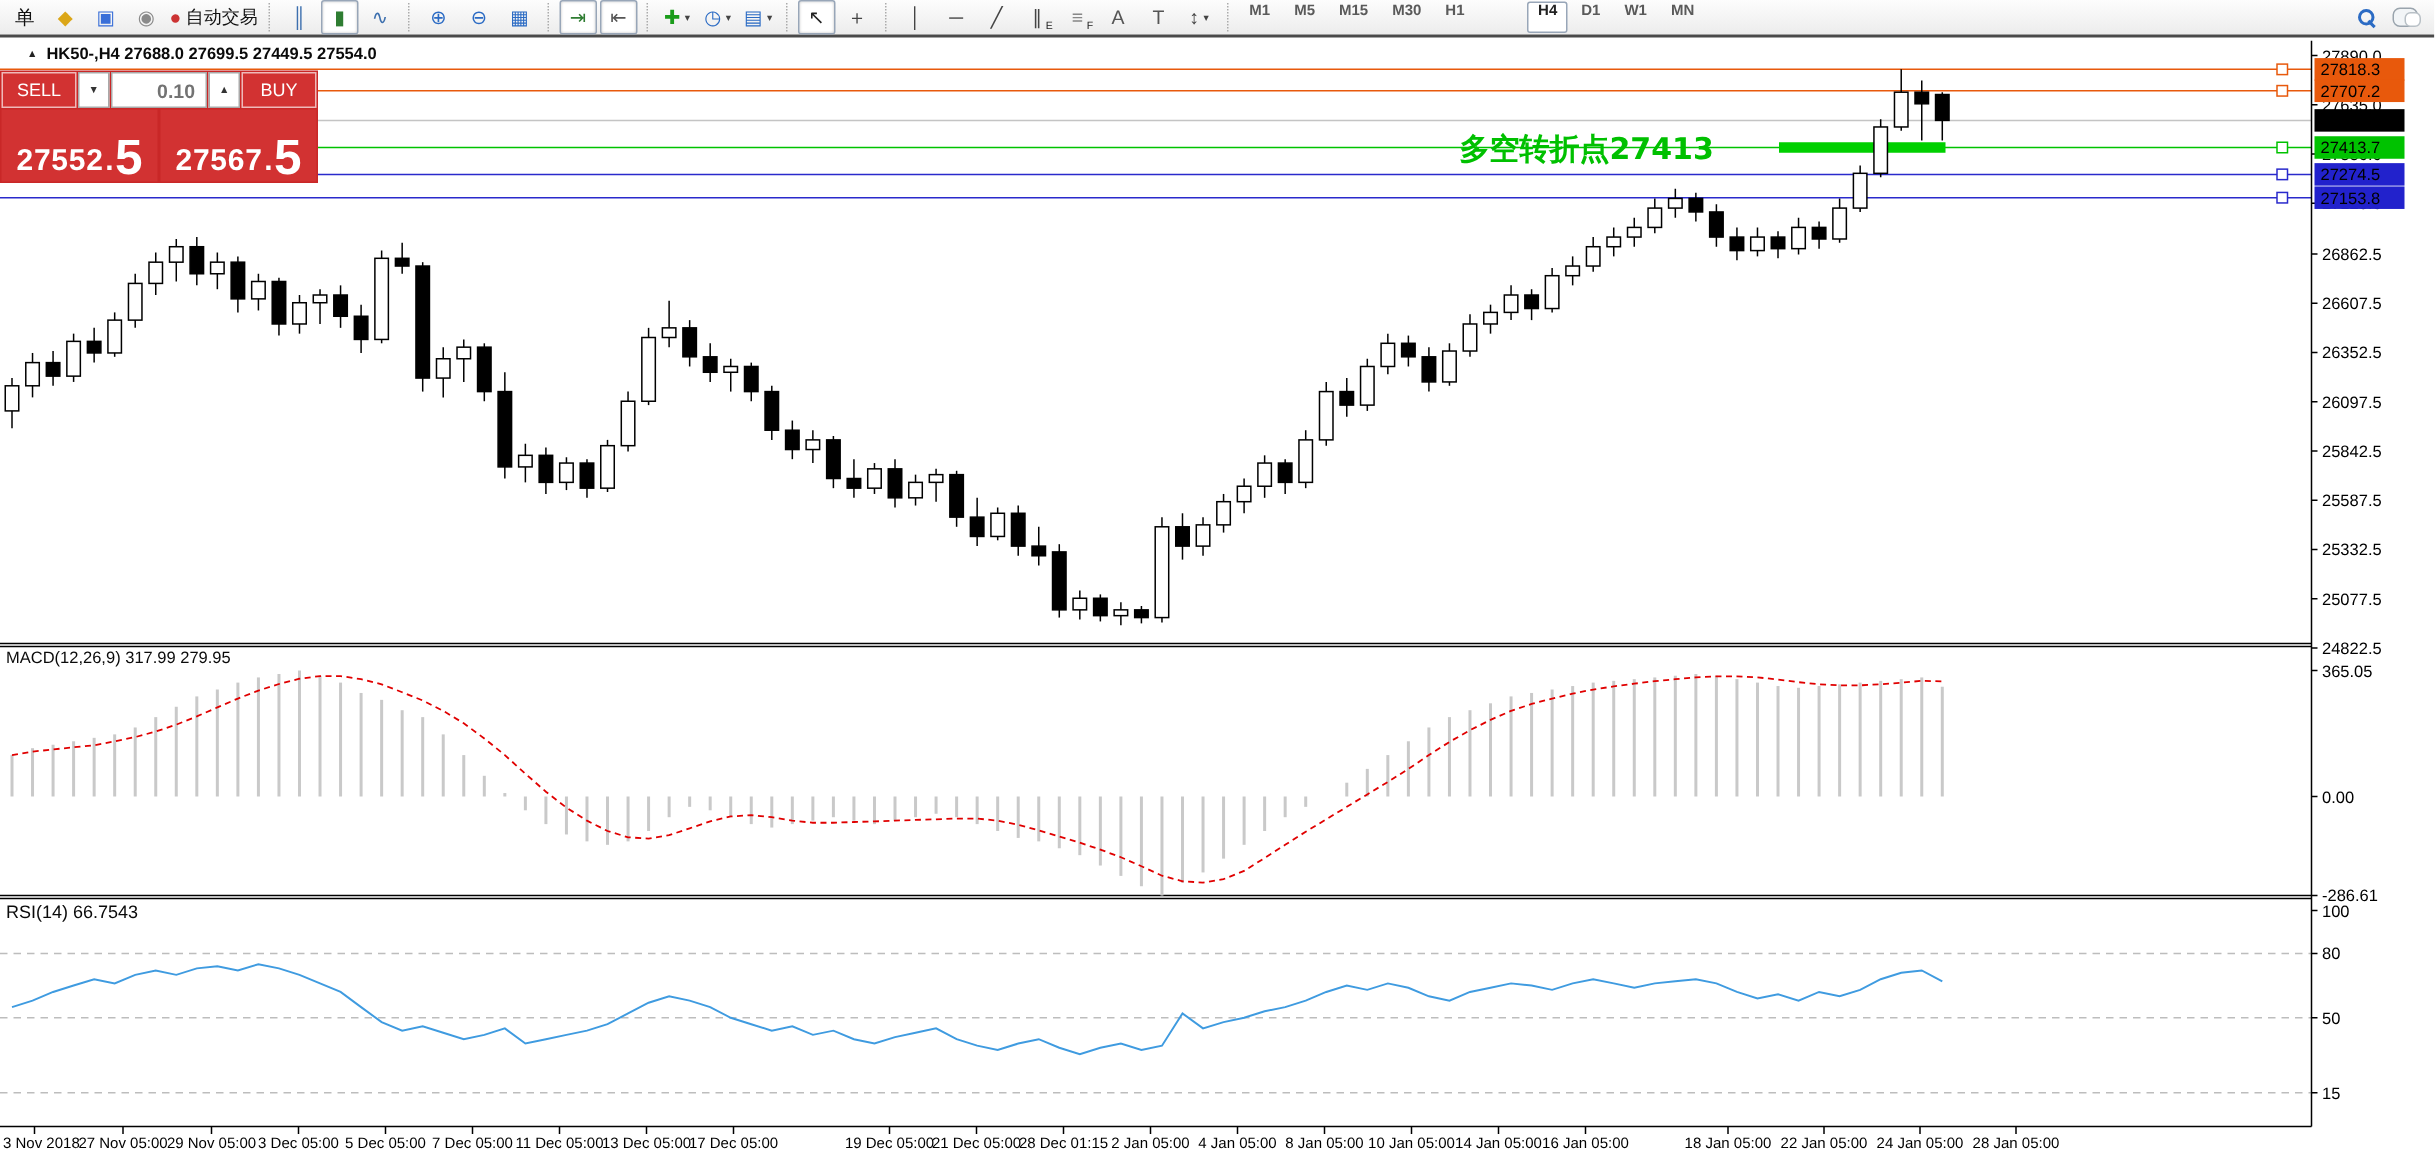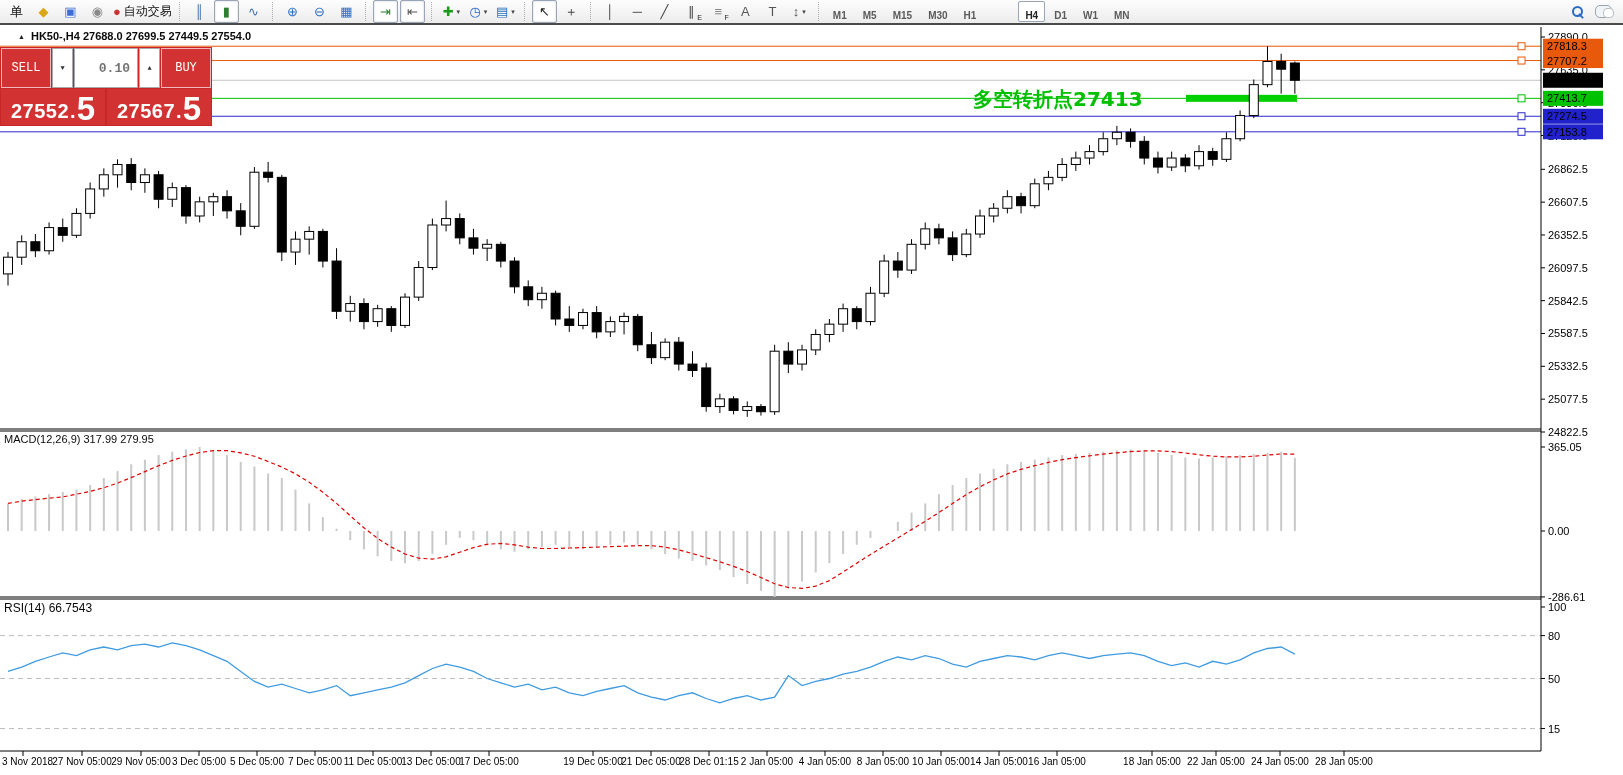--- a/index.html
+++ b/index.html
@@ -11,45 +11,45 @@
            display:flex;align-items:center;padding:0 3px;box-sizing:border-box;}
   .tb-btn{height:21px;min-width:23px;display:inline-flex;align-items:center;justify-content:center;
           font-size:13px;color:#4a4a4a;border:1px solid transparent;border-radius:2px;margin:0 1px;position:relative;}
   .tb-btn.active{background:#fff;border-color:#98a6b8;box-shadow:inset 0 0 2px #c2c2c2;}
   .tb-sep{width:1px;height:19px;border-left:1px dotted #ababab;margin:0 5px;}
   .tb-label{font-size:12px;color:#111;margin-left:3px;white-space:nowrap;}
   .glyph{line-height:1;}
   .caret{font-size:7px;color:#444;margin-left:3px;}
   .sub-letter{position:absolute;bottom:1px;right:1px;font-size:7px;color:#222;line-height:1;}
   .tf-btn{font-size:10px;font-weight:700;color:#5a5a5a;padding:0 6px;height:19px;display:inline-flex;
-          align-items:flex-end;border:1px solid transparent;border-radius:2px;margin:0 1px;}
+          align-items:flex-start;border:1px solid transparent;border-radius:2px;margin:0 1px;}
   .tf-btn.active{background:#fff;border-color:#98a6b8;color:#222;margin-left:34px;}
   .toolbar-right{margin-left:auto;display:flex;align-items:center;gap:10px;padding-right:8px;}
   .search-icon{width:14px;height:14px;position:relative;display:inline-block;}
   .search-icon i{position:absolute;left:1px;top:1px;width:7px;height:7px;border:2px solid #2b6bc4;border-radius:50%;}
   .search-icon b{position:absolute;left:9px;top:8px;width:2px;height:6px;background:#2b6bc4;transform:rotate(-45deg);}
   .chat-icon{width:15px;height:11px;border:1px solid #9aa4ad;border-radius:5px;background:#f2f5f7;position:relative;display:inline-block;}
   .chat-icon i{position:absolute;right:-3px;top:2px;width:9px;height:8px;border:1px solid #b8c0c6;border-radius:4px;background:#fff;}
   
   .workspace{position:absolute;top:27px;left:0;width:1623px;height:748px;background:#fff;}
   #chart-svg{position:absolute;left:0;top:0;}
   #chart-svg text{font-family:"Liberation Sans",sans-serif;fill:#000;}
   .chart-header{position:absolute;left:18px;top:3px;font-size:11px;font-weight:700;color:#0a0a0a;
                 display:flex;align-items:center;gap:6px;white-space:nowrap;}
   .collapse{font-size:7px;color:#222;}
   
   .trade-panel{position:absolute;left:0;top:20px;width:212px;background:#c92727;padding:1px;box-sizing:border-box;}
-  .tp-row1{display:flex;height:40px;gap:1px;font-family:Liberation Mono, monospace;}
+  .tp-row1{display:flex;height:24px;gap:1px;}
   .btn-trade{background:#d23232;border:1px solid #efb9b9;color:#fff;font-size:12px;font-weight:400;
              display:flex;align-items:center;justify-content:center;flex:0 0 48px;}
   .vol-step{flex:0 0 21px;background:#fff;border:1px solid #a9a9a9;display:flex;align-items:center;
             justify-content:center;font-size:7px;color:#333;box-sizing:border-box;}
   .vol-input{flex:1;background:#fff;border:1px solid #a9a9a9;display:flex;align-items:center;
              justify-content:flex-end;padding-right:7px;font-size:13px;font-weight:700;color:#737373;box-sizing:border-box;}
-  .tp-row2{display:flex;height:36px;margin-top:1px;gap:2px;}
+  .tp-row2{display:flex;height:48px;margin-top:1px;gap:2px;}
   .px-box{flex:1;background:#d23232;color:#fff;display:flex;align-items:flex-end;justify-content:center;padding-bottom:2px;}
   .px-main{font-size:20px;font-weight:700;letter-spacing:.5px;}
   .px-dot{font-size:20px;font-weight:700;margin:0 1px;}
   .px-pip{font-size:33px;font-weight:700;line-height:.85;}
   
   .macd-label{position:absolute;left:4px;top:406px;font-size:11px;color:#0a0a0a;white-space:nowrap;}
   .rsi-label{position:absolute;left:4px;top:574px;font-size:12px;color:#0a0a0a;white-space:nowrap;}
   .annotation{position:absolute;left:973px;top:59px;font-size:20px;font-weight:700;color:#00c000;
               font-family:"DejaVu Sans","Liberation Sans",sans-serif;white-space:nowrap;}
 </style>

